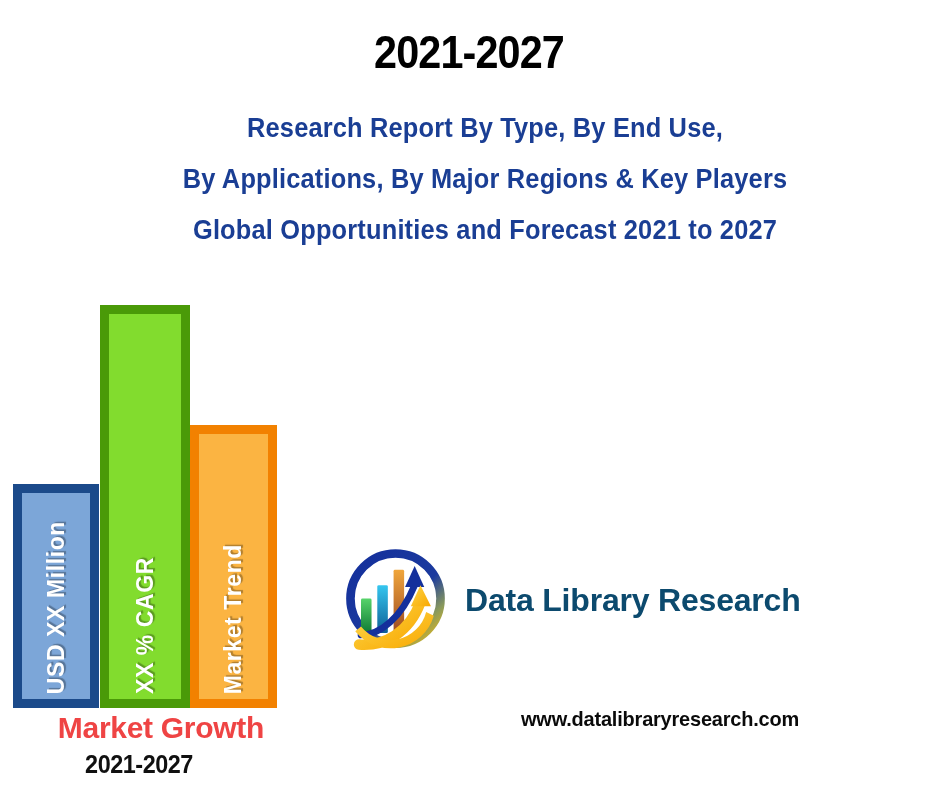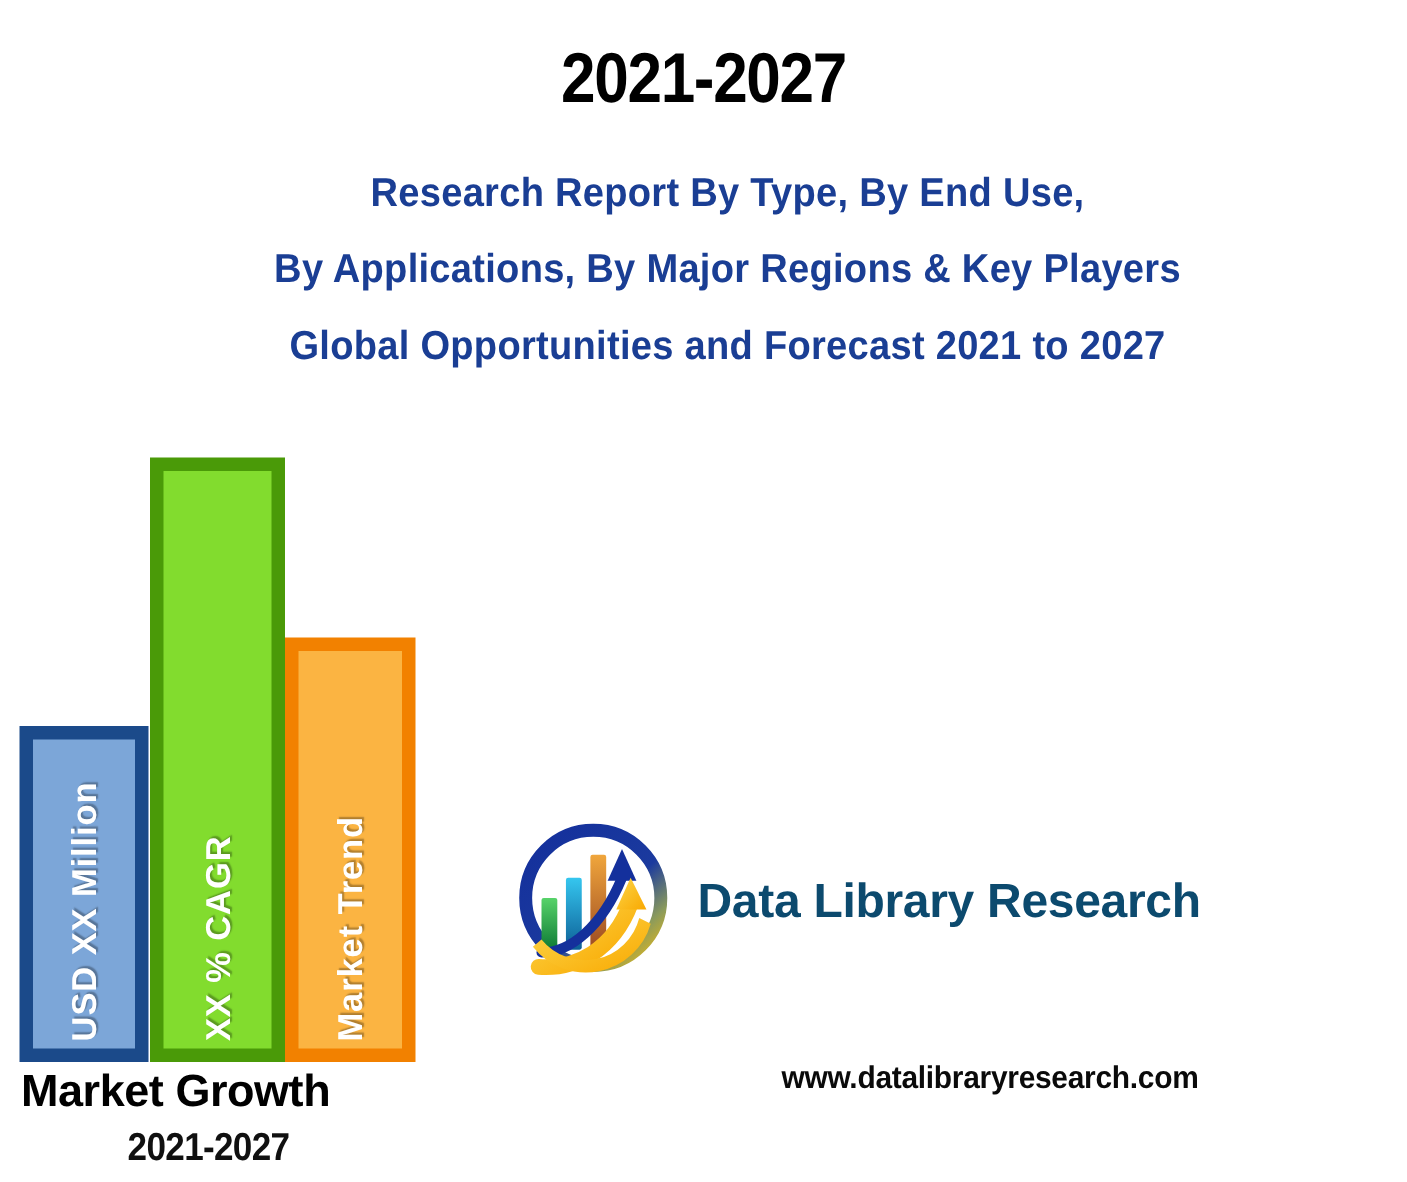--- a/index.html
+++ b/index.html
@@ -128,25 +128,25 @@
     margin: 9px;
     background: #fbb442;
   }
 
   
   .chart-caption {
     position: absolute;
     left: 14px;
     top: 713px;
     width: 250px;
-    text-align: left;
+    text-align: right;
     font-family: "Liberation Sans", sans-serif;
     font-size: 30px;
     font-weight: bold;
-    color: #000000;
+    color: #ef4444;
     letter-spacing: -0.3px;
     line-height: 1;
   }
   .chart-subcaption {
     position: absolute;
     left: 14px;
     top: 751px;
     width: 250px;
     text-align: center;
     font-family: "Liberation Sans", sans-serif;

